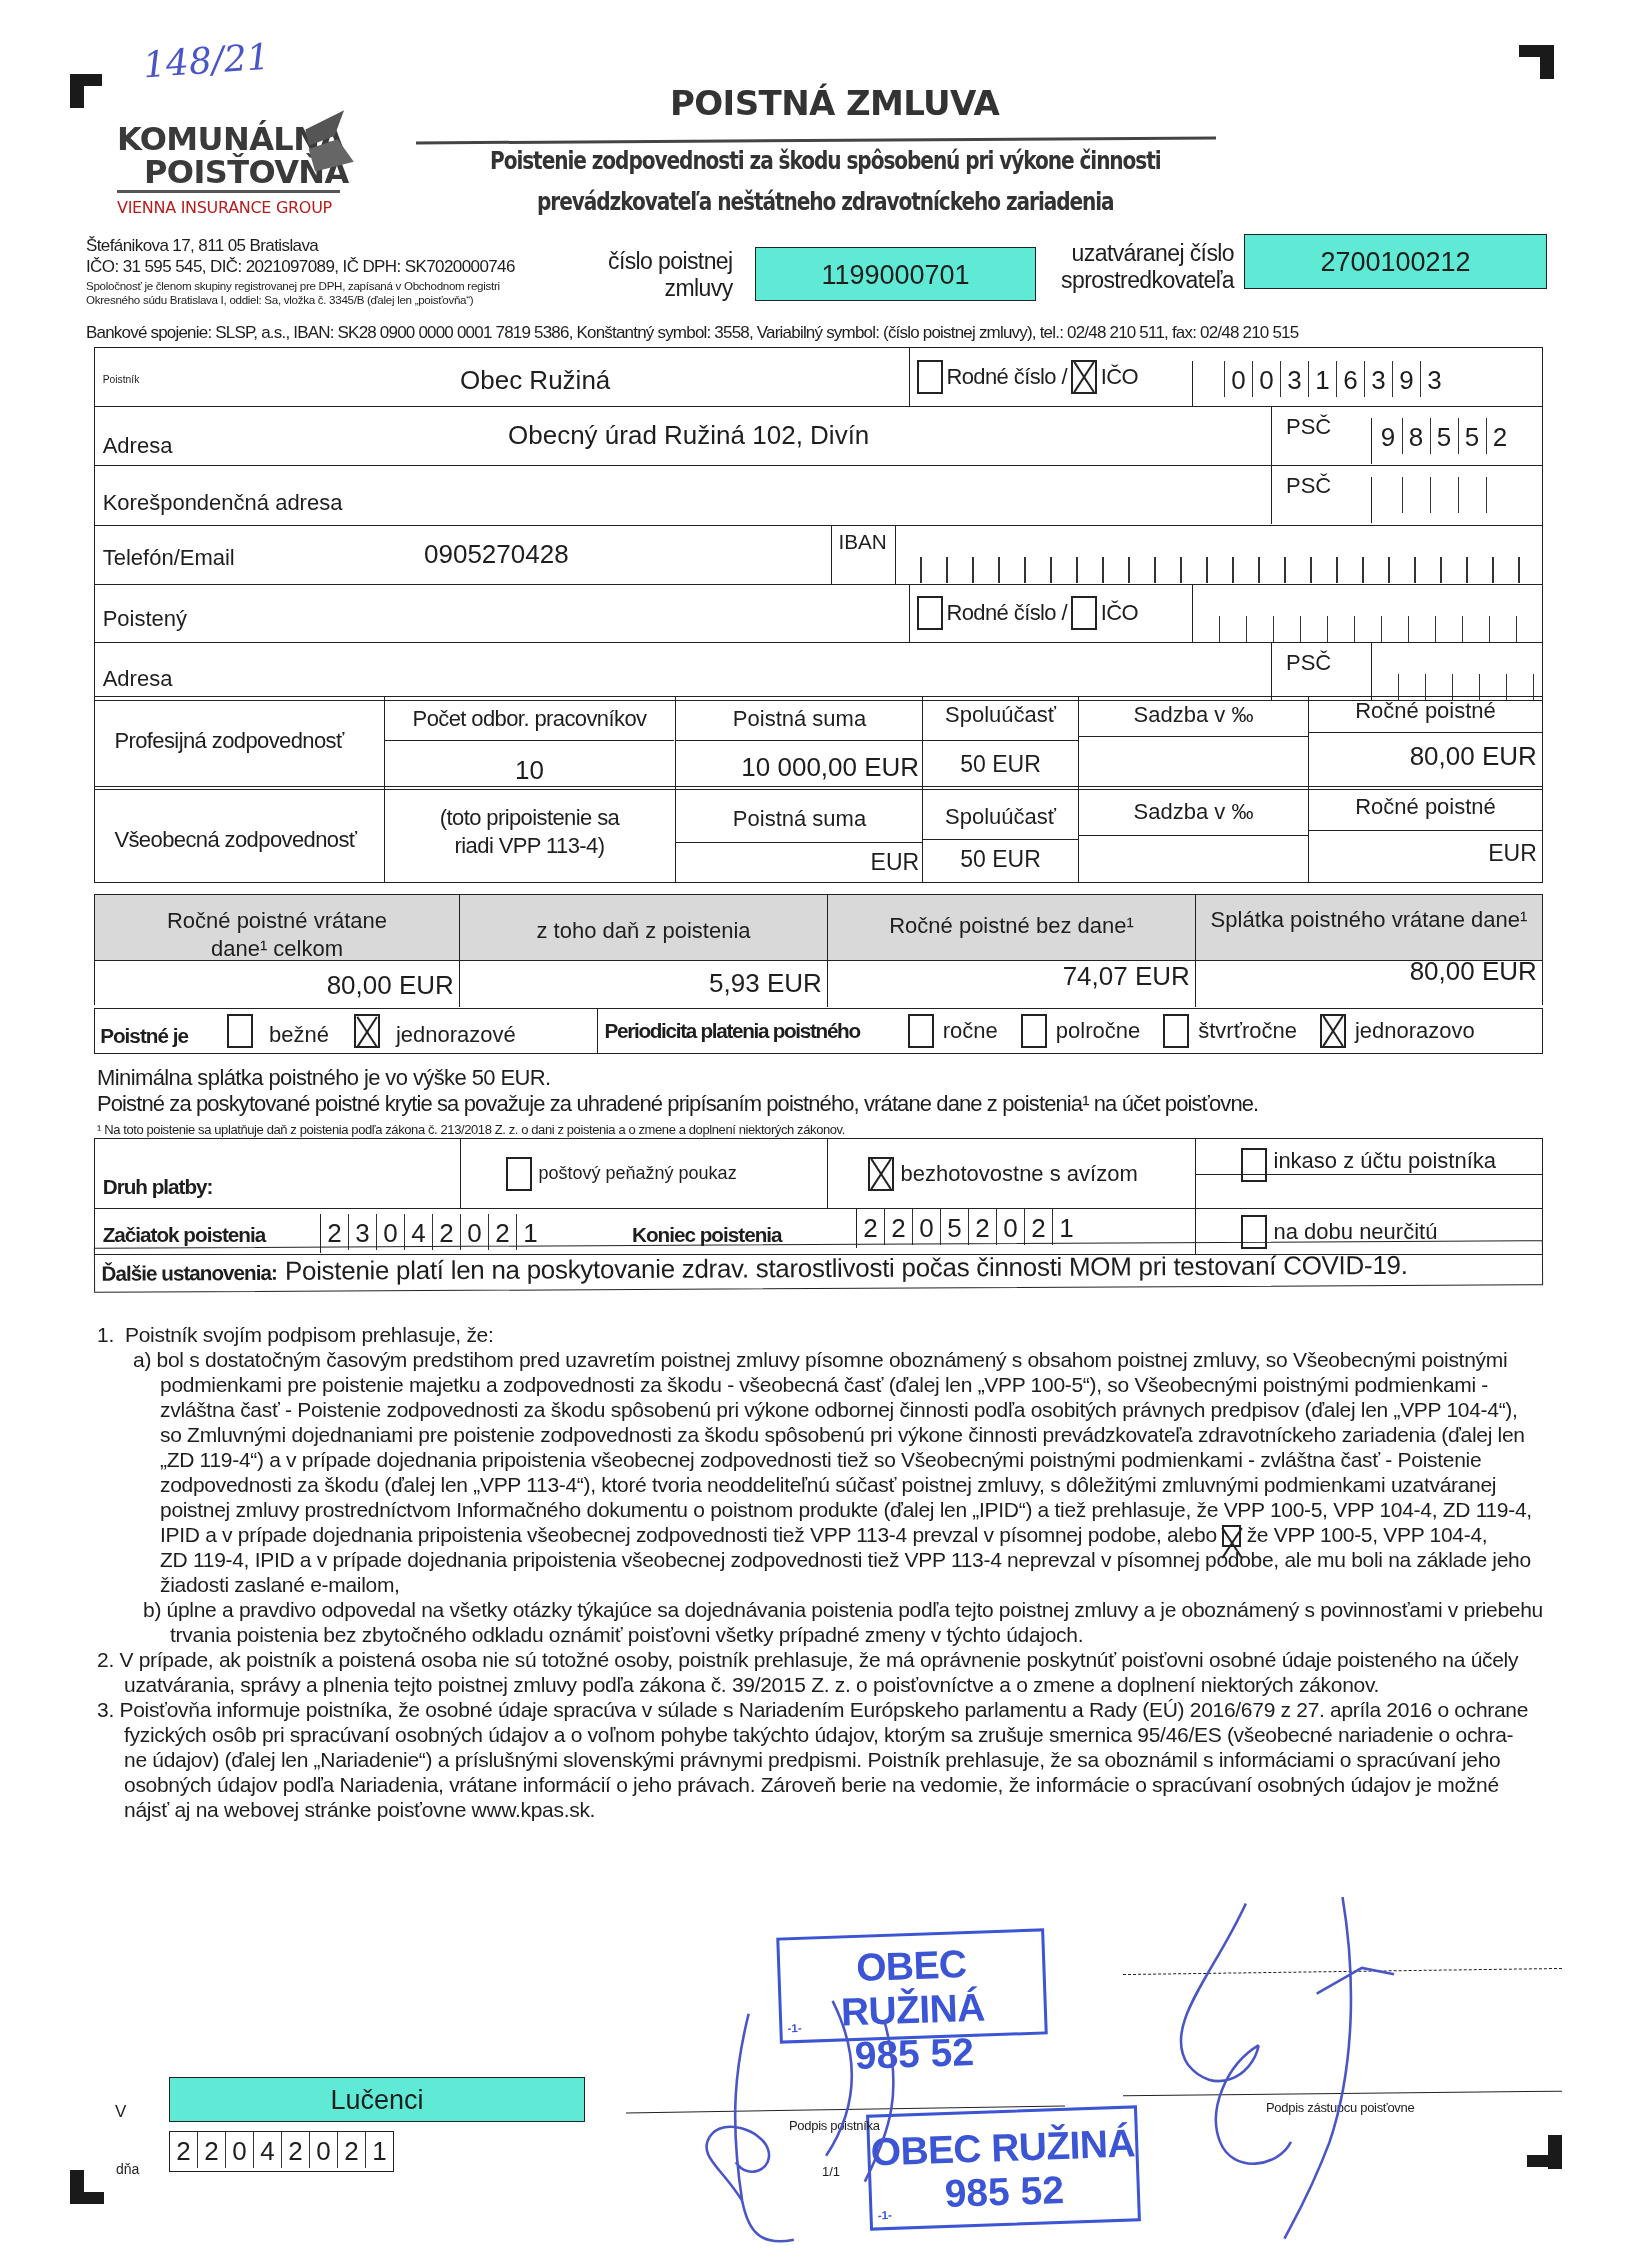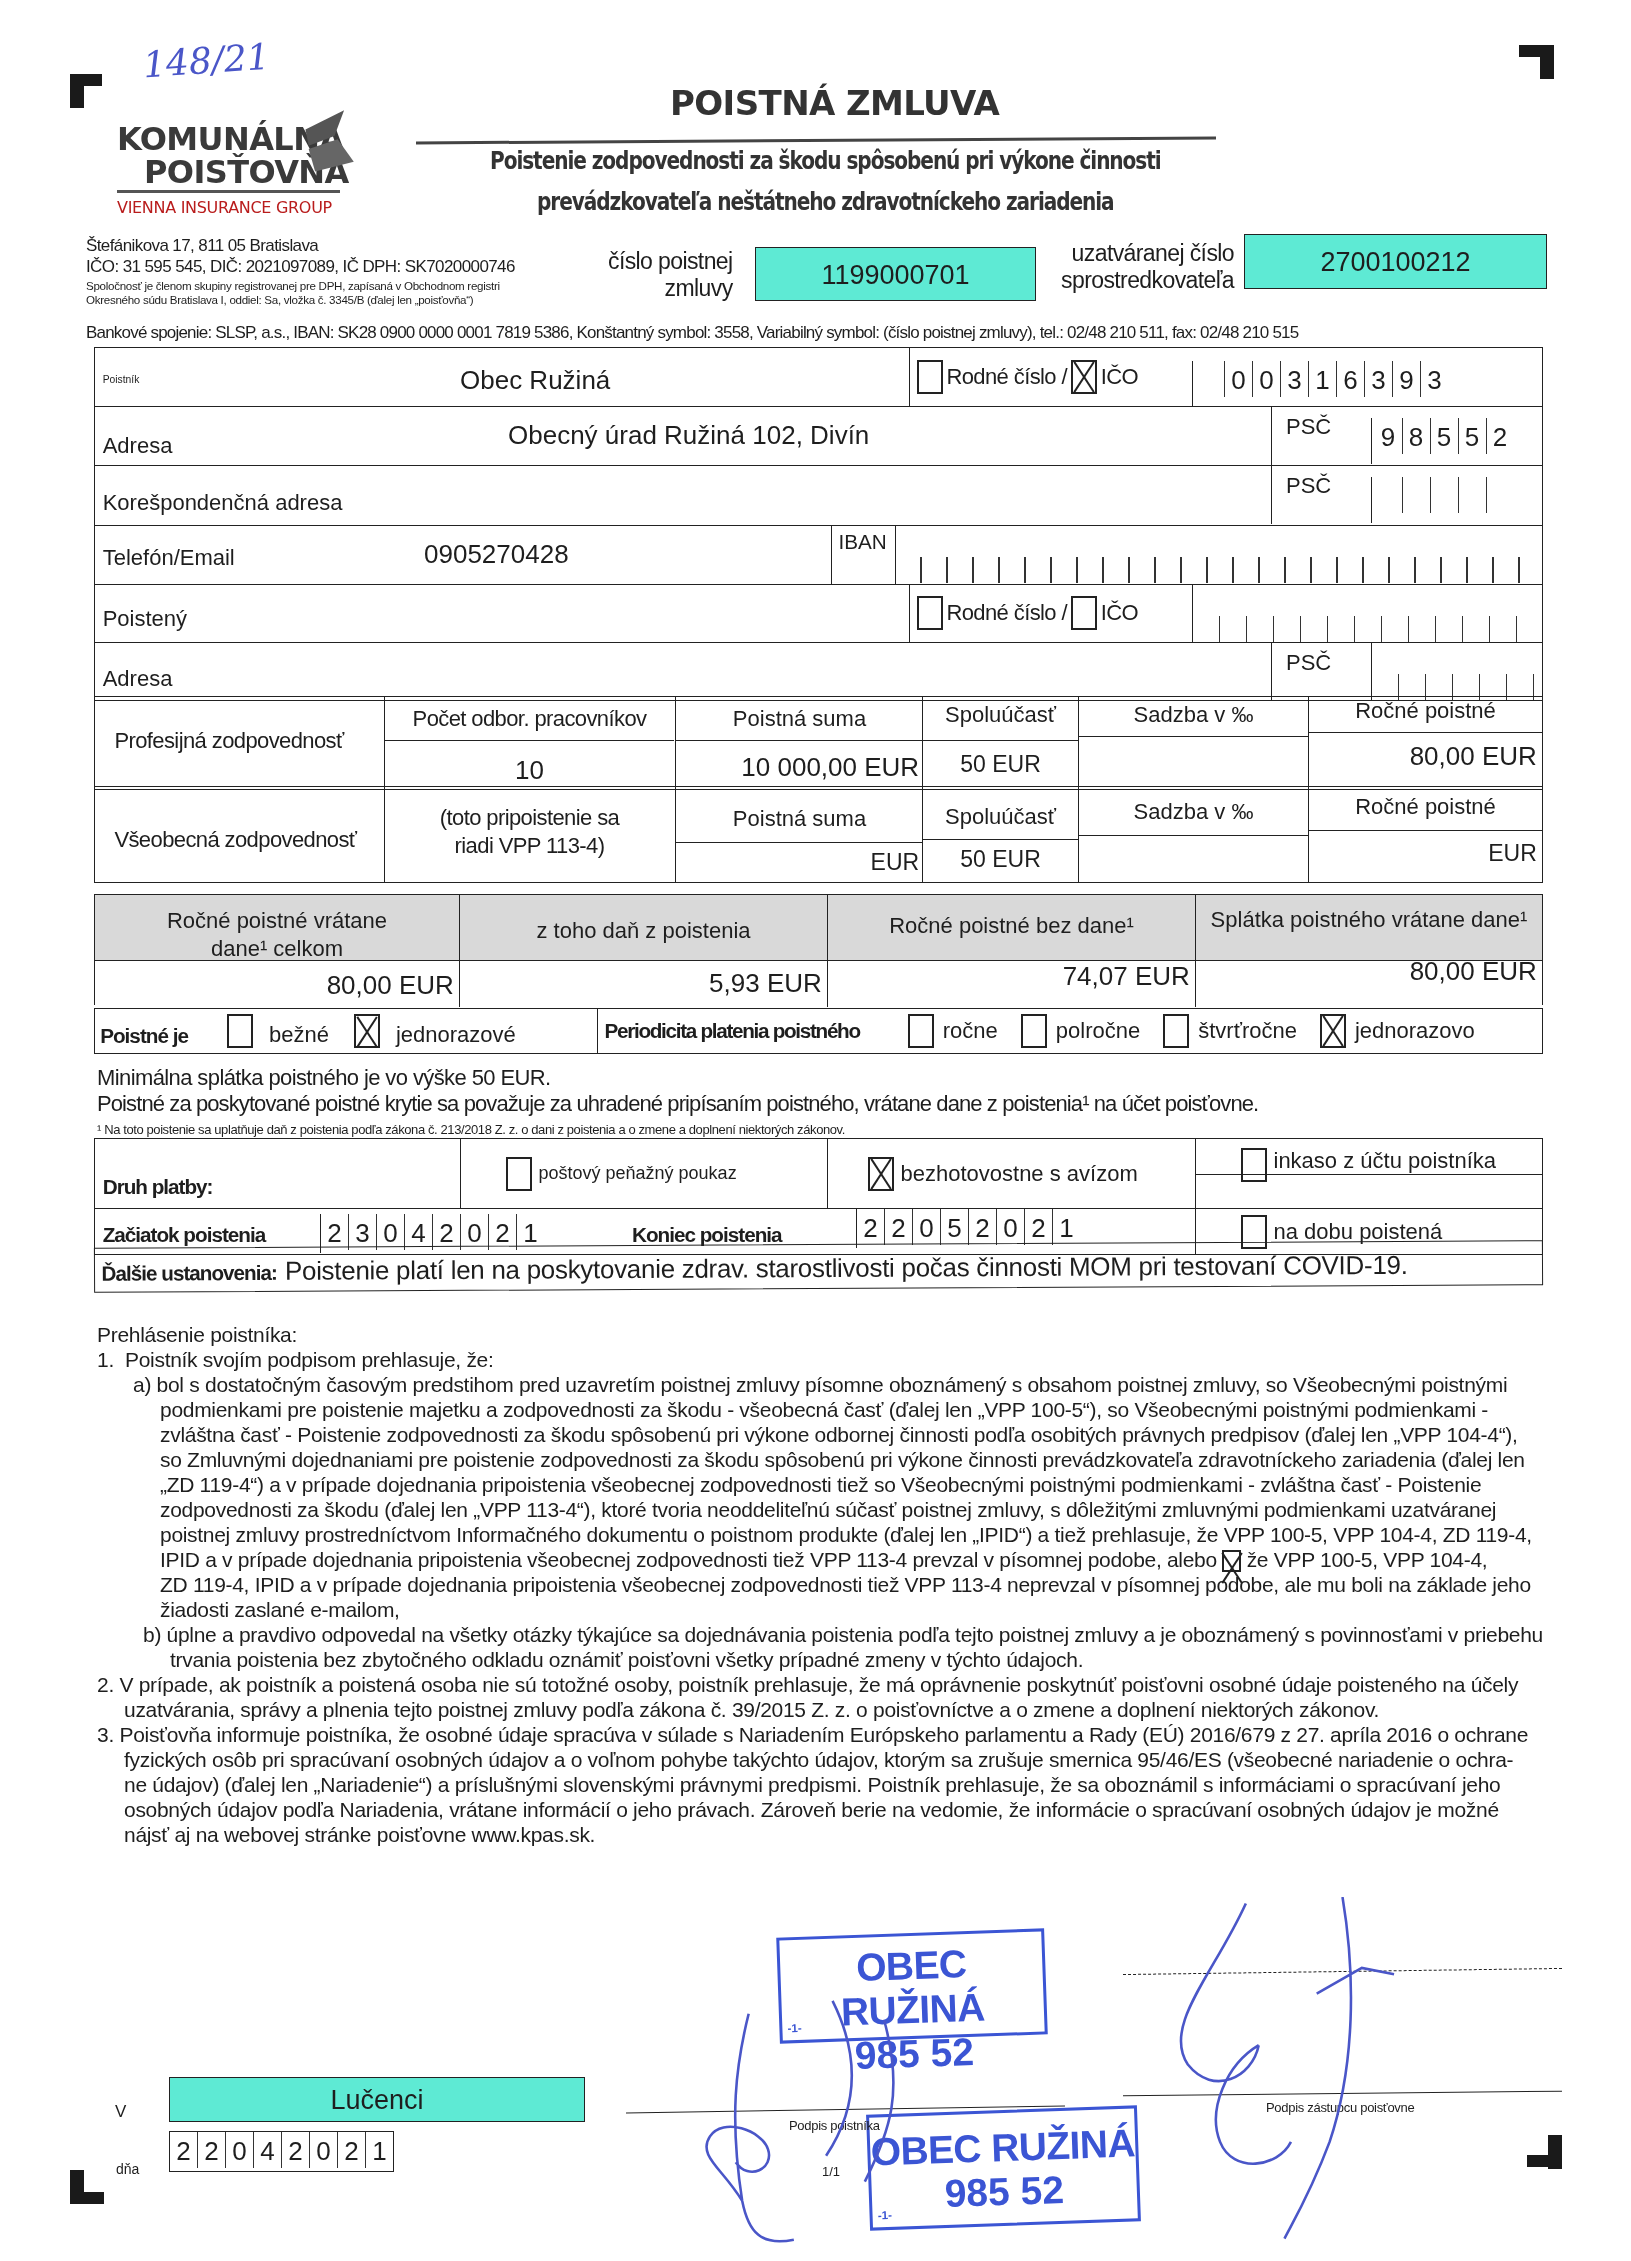--- a/index.html
+++ b/index.html
@@ -296,33 +296,32 @@
       <span>2</span>
       <span>0</span>
       <span>5</span>
       <span>2</span>
       <span>0</span>
       <span>2</span>
       <span>1</span>
     </div>
   <div class="cell" style="left:1100px;right:0;display:flex;align-items:center;padding-left:45px;gap:6.5px;">
     <span class="cb"></span>
-    <span style="font-size:22px;">na dobu poistená</span>
+    <span style="font-size:22px;">na dobu neurčitú</span>
   </div>
 </div>
 
 <div class="row" style="top:1244px;height:45px;transform:rotate(-0.3deg);">
   <div class="abs" style="left:6.5px;top:7.7px;white-space:nowrap;">
     <span style="font-weight:bold;font-size:20.7px;letter-spacing:-1px;">Ďalšie ustanovenia:</span>
     <span style="font-size:26px;letter-spacing:-0.3px;margin-left:5.2px;">Poistenie platí len na poskytovanie zdrav. starostlivosti počas činnosti MOM pri testovaní COVID-19.</span>
   </div>
 </div>
 
 <div class="abs para" style="left:97px;top:1322px;width:1465px;">
-  <div>Prehlásenie poistníka:</div>
   <div style="white-space:pre;">1.  Poistník svojím podpisom prehlasuje, že:</div>
   <div id="item1a" style="padding-left:36px;">
       <div style="white-space: nowrap;">a)  bol s dostatočným časovým predstihom pred uzavretím poistnej zmluvy písomne oboznámený s obsahom poistnej zmluvy, so Všeobecnými poistnými</div>
       <div style="white-space: nowrap; padding-left: 27px;">podmienkami pre poistenie majetku a zodpovednosti za škodu - všeobecná časť (ďalej len „VPP 100-5“), so Všeobecnými poistnými podmienkami -</div>
       <div style="white-space: nowrap; padding-left: 27px;">zvláštna časť - Poistenie zodpovednosti za škodu spôsobenú pri výkone odbornej činnosti podľa osobitých právnych predpisov (ďalej len „VPP 104-4“),</div>
       <div style="white-space: nowrap; padding-left: 27px;">so Zmluvnými dojednaniami pre poistenie zodpovednosti za škodu spôsobenú pri výkone činnosti prevádzkovateľa zdravotníckeho zariadenia (ďalej len</div>
       <div style="white-space: nowrap; padding-left: 27px;">„ZD 119-4“) a v prípade dojednania pripoistenia všeobecnej zodpovednosti tiež so Všeobecnými poistnými podmienkami - zvláštna časť - Poistenie</div>
       <div style="white-space: nowrap; padding-left: 27px;">zodpovednosti za škodu (ďalej len „VPP 113-4“), ktoré tvoria neoddeliteľnú súčasť poistnej zmluvy, s dôležitými zmluvnými podmienkami uzatváranej</div>
       <div style="white-space: nowrap; padding-left: 27px;">poistnej zmluvy prostredníctvom Informačného dokumentu o poistnom produkte (ďalej len „IPID“) a tiež prehlasuje, že VPP 100-5, VPP 104-4, ZD 119-4,</div>
       <div style="white-space: nowrap; padding-left: 27px;">IPID a v prípade dojednania pripoistenia všeobecnej zodpovednosti tiež VPP 113-4 prevzal v písomnej podobe, alebo<span class="cb x" style="width: 19.4px; height: 22px; margin: 0px 5.2px;"></span><span>že VPP 100-5, VPP 104-4,</span></div>

